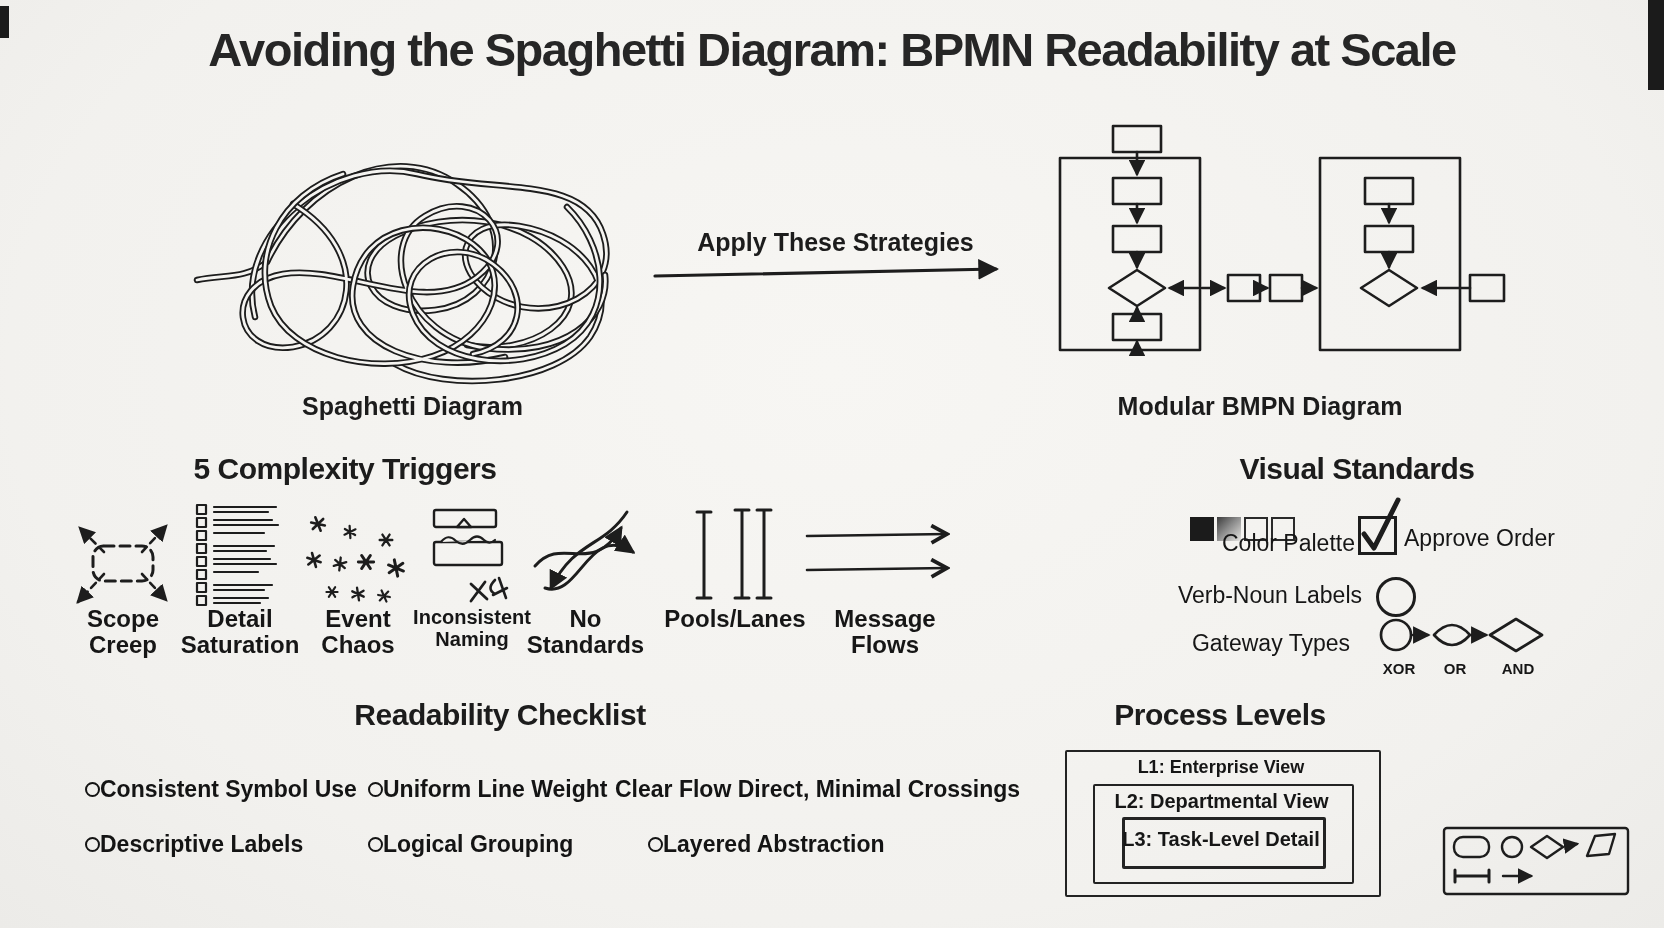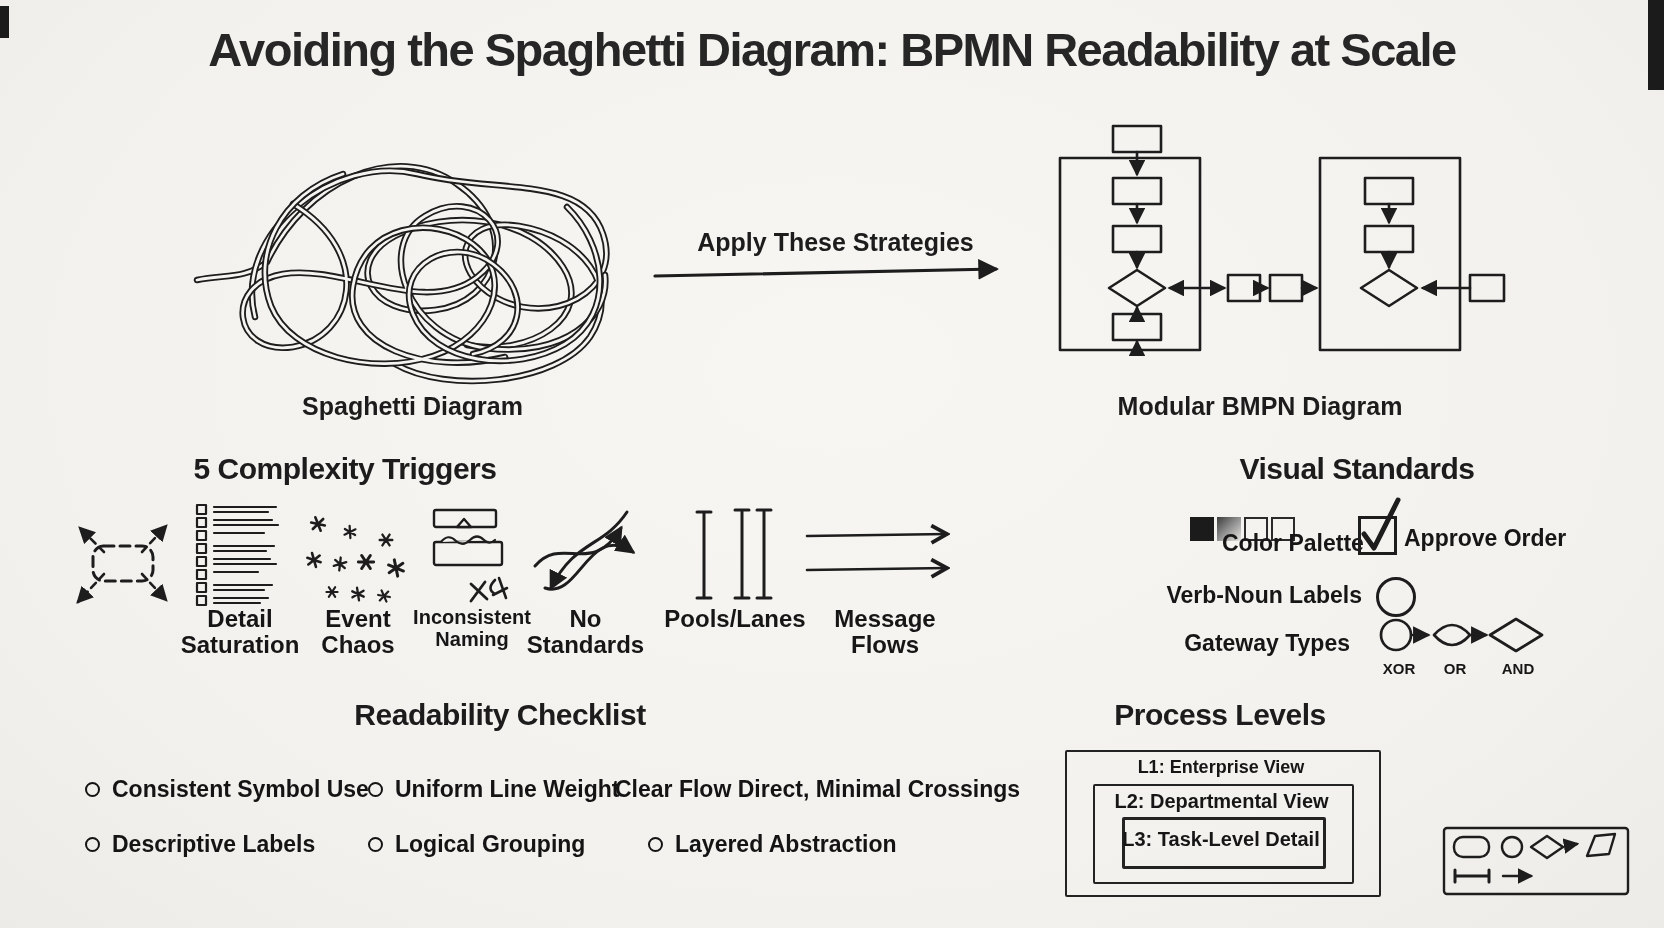--- a/index.html
+++ b/index.html
@@ -6,23 +6,23 @@
   body{font-family:"Liberation Sans",sans-serif;background:#e9e8e6;}
   #canvas{position:relative;width:1664px;height:928px;background:#f5f4f1;overflow:hidden;
           background-image:radial-gradient(ellipse at 50% 40%, #f7f6f3 0%, #f2f1ee 70%, #ecebe8 100%);}
   .a{position:absolute;}
   .ctr{text-align:center;}
   .title{font-size:47px;font-weight:700;letter-spacing:-1.5px;color:#262626;}
   .hmid{font-size:30px;font-weight:700;letter-spacing:-0.5px;color:#1c1c1c;}
   .biglabel{font-size:25px;font-weight:700;color:#1c1c1c;}
   .cap{font-size:24px;font-weight:700;color:#161616;line-height:1.08;text-align:center;}
   .cap-sm{font-size:20px;font-weight:700;color:#161616;line-height:1.1;text-align:center;}
-  .vslabel{font-size:23px;font-weight:700;color:#161616;}
+  .vslabel{font-size:23px;font-weight:400;color:#161616;}
   .gwname{font-size:15px;font-weight:700;color:#161616;}
-  .chk{display:flex;align-items:center;gap:12px;font-size:23px;font-weight:600;color:#141414;}
+  .chk{display:flex;align-items:center;font-size:23px;font-weight:600;color:#141414;}
   .bullet{width:11px;height:11px;border:2.5px solid #141414;border-radius:50%;flex:0 0 auto;}
   .trigrow{display:flex;}
   .trig{display:flex;flex-direction:column;align-items:center;}
   .icowrap{height:104px;display:flex;align-items:center;justify-content:center;}
   .lvlbox{border:2.5px solid #232323;border-radius:2px;}
   .lvltxt{font-size:20px;font-weight:600;color:#161616;text-align:center;}
   .sq{width:24px;height:24px;display:inline-block;}
   svg{display:block;overflow:visible;}
   .ink{stroke:#1d1d1d;fill:none;stroke-linecap:round;stroke-linejoin:round;}
   .bgst{stroke:#f5f4f1;fill:none;stroke-linecap:round;stroke-linejoin:round;}
@@ -108,20 +108,21 @@
         <svg width="118" height="104" viewBox="0 0 118 104">
           <g class="ink" stroke-width="2.6">
             <path d="M40,50 L16,26" stroke-dasharray="7 5" marker-end="url(#ah)"></path>
             <path d="M78,50 L102,24" stroke-dasharray="7 5" marker-end="url(#ah)"></path>
             <path d="M40,72 L14,100" stroke-dasharray="7 5" marker-end="url(#ah)"></path>
             <path d="M78,72 L102,98" stroke-dasharray="7 5" marker-end="url(#ah)"></path>
             <rect x="29" y="44" width="60" height="35" rx="11" stroke-dasharray="10 6" stroke-width="3"></rect>
           </g>
         </svg>
       </div>
+      <div class="cap">Scope Creep</div>
     </div>
     <div class="trig" style="width:112px">
       <div class="icowrap">
         <svg width="92" height="104" viewBox="0 0 92 104">
           <g class="ink" stroke-width="2.2">
             <rect x="3" y="3" width="9" height="9"></rect>
               <path d="M20,5 H82 M20,10 H74"></path>
             <rect x="3" y="16" width="9" height="9"></rect>
               <path d="M20,18 H78 M20,23 H84"></path>
             <rect x="3" y="29" width="9" height="9"></rect>

